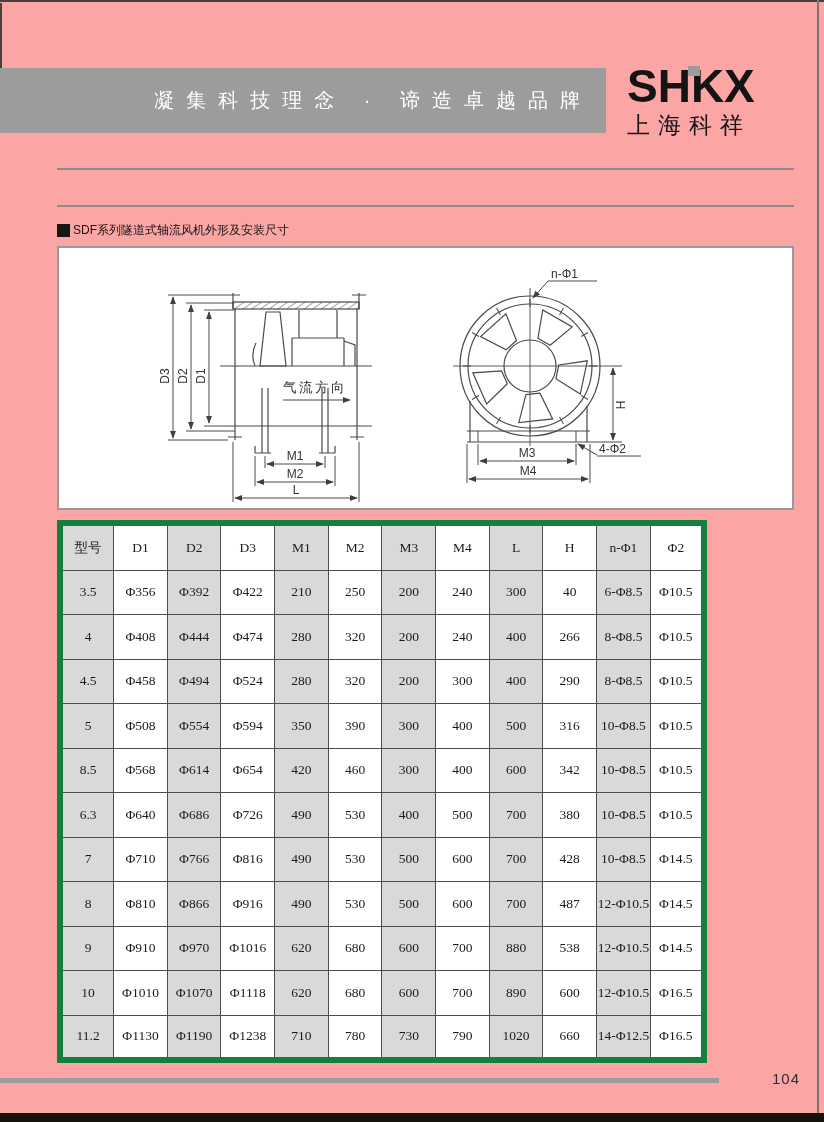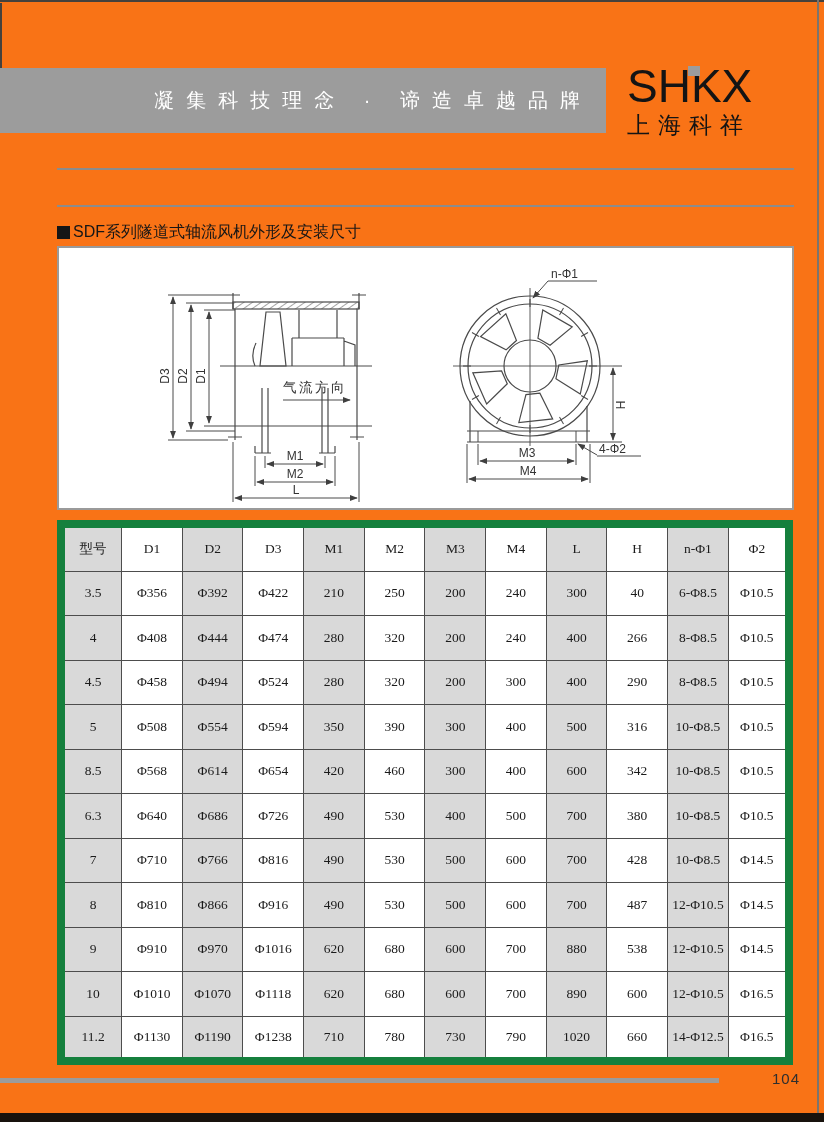--- a/index.html
+++ b/index.html
@@ -1,53 +1,53 @@
 <!DOCTYPE html>
 <html><head>
 <meta charset="utf-8">
 <style>
   * { box-sizing: border-box; margin: 0; padding: 0; }
   html, body { background: #ffffff; }
   body { font-family: "Liberation Sans", "DejaVu Sans", sans-serif; }
-  .page { position: relative; width: 824px; height: 1122px; background: #f97316; overflow: hidden; }
+  .page { position: relative; width: 824px; height: 1122px; background: #fca5a5; overflow: hidden; }
 
   
   .edge-top    { position: absolute; top: 0; left: 0; width: 824px; height: 2px; background: #46413c; }
   .edge-left   { position: absolute; top: 3px; left: 0; width: 2px; height: 66px; background: #46413c; }
   .edge-right  { position: absolute; top: 0; left: 817px; width: 2px; height: 1113px; background: #7a756f; }
   .edge-bottom { position: absolute; top: 1113px; left: 0; width: 824px; height: 9px; background: #18120d; }
 
   
   .slogan-band { position: absolute; left: 0; top: 68px; width: 606px; height: 65px; background: #9c9c9c;
                  display: flex; align-items: center; justify-content: flex-end; padding-right: 14px; }
   .slogan { color: #ffffff; font-size: 20px; letter-spacing: 12px; white-space: nowrap; }
   .logo { position: absolute; left: 627px; top: 64px; width: 180px; }
-  .logo-text { font-size: 46px; line-height: 44px; font-weight: normal; color: #141414; letter-spacing: 0px; }
+  .logo-text { font-size: 46px; line-height: 44px; font-weight: bold; color: #141414; letter-spacing: 0px; }
   .logo-dot { position: absolute; left: 61px; top: 2px; width: 12px; height: 10px; background: #9c9c9c; }
   .logo-sub { font-size: 23px; font-weight: normal; color: #141414; letter-spacing: 8px; margin-top: 2px; white-space: nowrap; }
 
   
   .rule { position: absolute; left: 57px; width: 737px; height: 2px; background: #8c8c8c; }
   .rule-top { top: 168px; }
   .rule-bottom { top: 205px; }
   .doc-title { position: absolute; left: 57px; top: 171px; width: 737px; height: 33px; line-height: 33px;
                text-align: center; font-size: 28px; font-weight: bold; color: #0f0f0f; letter-spacing: 1px; }
 
   .section-heading { position: absolute; left: 57px; top: 222px; display: flex; align-items: center; gap: 3px;
-                     font-size: 16px; color: #161616; }
+                     font-size: 12px; color: #161616; }
   .bullet { width: 13px; height: 13px; background: #161616; display: inline-block; flex: none; }
 
   
   .figure-box { position: absolute; left: 57px; top: 246px; width: 737px; height: 264px; border: 2px solid #9a9a9a; background: #fff; }
   .fig-label { font-family: "Liberation Sans", "DejaVu Sans", sans-serif; font-size: 12px; fill: #333; }
   .fig-label.cn { font-size: 13.5px; letter-spacing: 2.5px; }
 
   
-  table.dims { position: absolute; left: 57px; top: 520px; width: 736px; border-collapse: collapse; table-layout: fixed;
-               font-family: "Liberation Serif", "DejaVu Serif", serif; border: 8px solid #15803d; }
+  table.dims { position: absolute; left: 57px; top: 520px; width: 650px; border-collapse: collapse; table-layout: fixed;
+               font-family: "Liberation Serif", "DejaVu Serif", serif; border: 6px solid #15803d; }
   .dims th, .dims td { border: 1px solid #4d4d4d; text-align: center; vertical-align: middle; padding: 0;
                        font-weight: normal; font-size: 13.5px; color: #1b1b1b; height: 44.5px; background: #ffffff; }
   .dims tr:first-child th { height: 47px; }
   .dims th:nth-child(odd), .dims td:nth-child(odd) { background: #d9d9d9; }
 
   
   .footer-rule { position: absolute; left: 0; top: 1078px; width: 719px; height: 5px; background: #9c9c9c; }
   .page-number { position: absolute; left: 724px; top: 1070px; font-size: 15px; color: #2e2e2e; letter-spacing: 1px; margin-left: 48px; }
 </style>
 </head>

